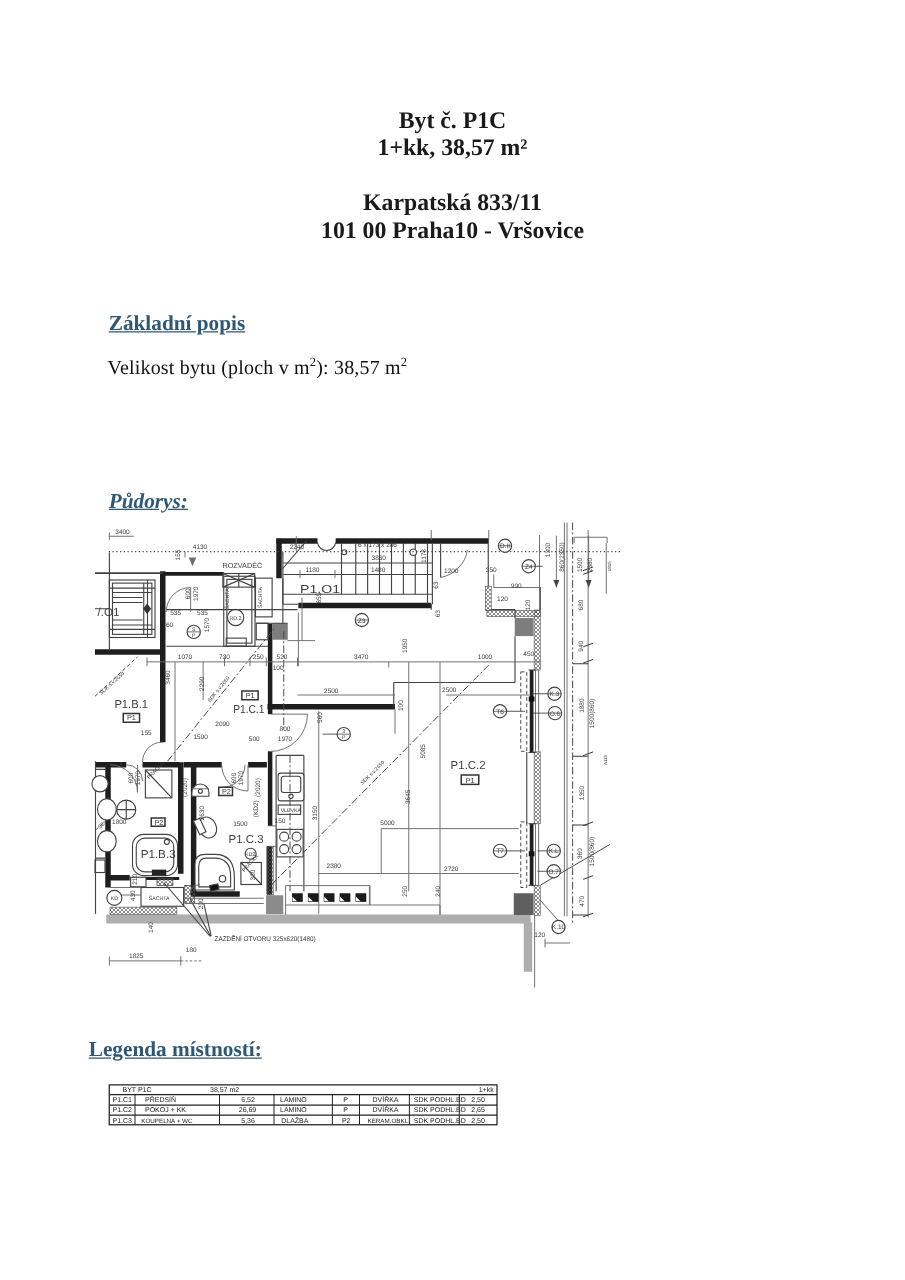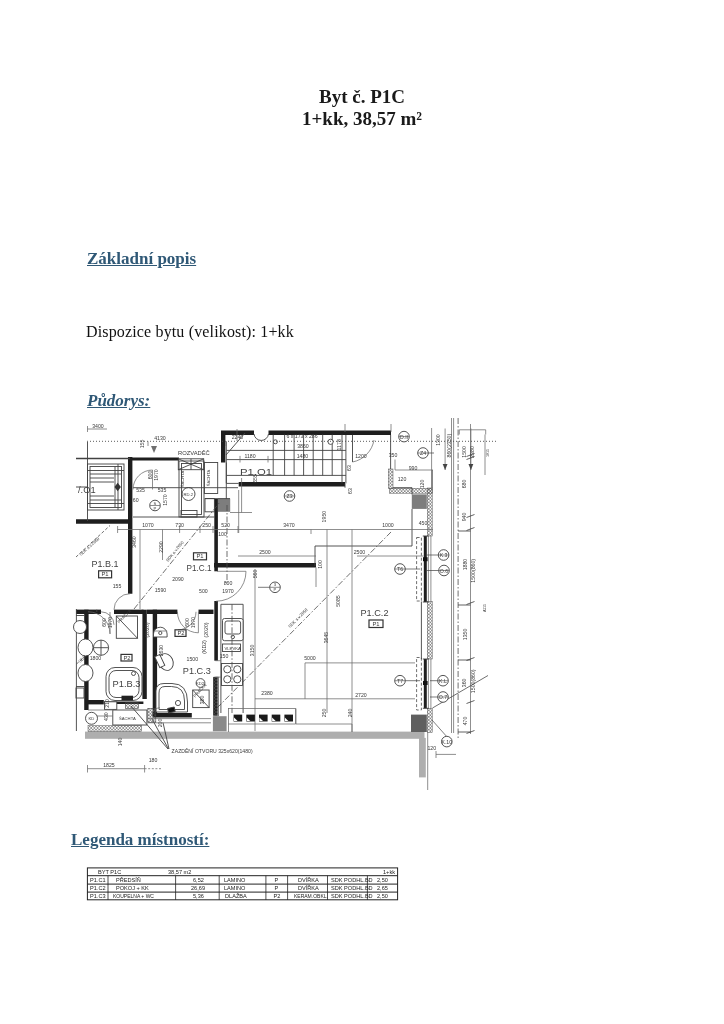--- a/index.html
+++ b/index.html
@@ -20,22 +20,23 @@
   #plan .tf{stroke:#424242;stroke-width:0.9;fill:#fff;}
   #plan .t2{stroke:#6a6a6a;stroke-width:0.75;fill:none;}
   #plan .dd{stroke:#4a4a4a;stroke-width:0.8;fill:none;stroke-dasharray:6 2 1.5 2;}
   #plan .ds{stroke:#4a4a4a;stroke-width:0.8;fill:none;stroke-dasharray:3 2;}
   #plan .dot{stroke:#4a4a4a;stroke-width:0.9;fill:none;stroke-dasharray:1 2;}
 </style>
 </head>
 <body>
 <div id="page">
   <div class="ctr" style="top:86px;font-size:19px;line-height:22px;">Byt č. P1C<br>1+kk, 38,57 m²</div>
+  <div class="ctr" style="top:152px;font-size:19px;line-height:22px;">Karpatská 833/11<br>101 00 Praha10 - Vršovice</div>
   <div class="hd" style="left:87px;top:249px;">Základní popis</div>
-  <div class="body-line" style="left:86px;top:322px;">Dispozice bytu (velikost): 1+kk</div>
+  <div class="body-line" style="left:86px;top:281px;">Velikost bytu (ploch v m<sup>2</sup>): 38,57 m<sup>2</sup></div>
   <div class="hd" style="left:87px;top:391px;font-style:italic;">Půdorys:</div>
   <div class="hd" style="left:71px;top:830px;">Legenda místností:</div>
 
   <svg id="plan" style="position:absolute;left:70px;top:415px;" width="434" height="385" viewBox="70 415 434 385">
     <defs>
       <pattern id="xh" width="3.2" height="3.2" patternUnits="userSpaceOnUse">
         <path d="M0 0 L3.2 3.2 M3.2 0 L0 3.2" stroke="#555" stroke-width="0.55"></path>
       </pattern>
       <pattern id="dh" width="2.6" height="2.6" patternUnits="userSpaceOnUse">
         <path d="M0 2.6 L2.6 0" stroke="#666" stroke-width="0.6"></path>

